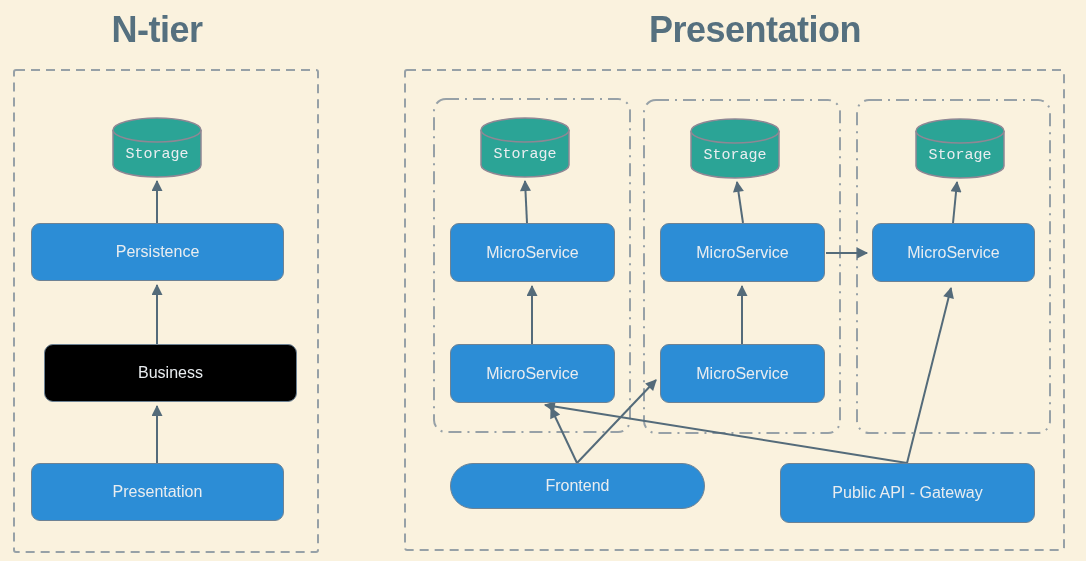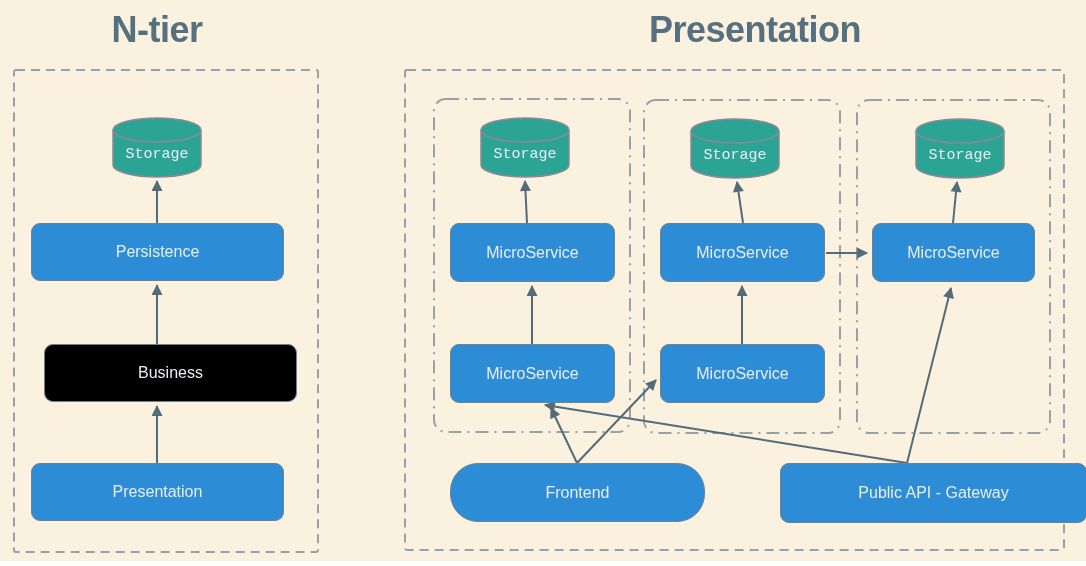--- a/index.html
+++ b/index.html
@@ -94,17 +94,17 @@
 
   <div class="cylinder" style="left:914px;top:117px;">
     <svg width="92" height="62" viewBox="0 0 92 62">
       <path d="M2,14 L2,49 A44,12 0 0 0 90,49 L90,14" stroke-width="1.5" stroke="#8f8794" fill="#2ba496"></path>
       <ellipse cx="46" cy="14" rx="44" ry="12" stroke-width="1.5" stroke="#8f8794" fill="#2ba496"></ellipse>
     </svg>
     <span class="cyl-label">Storage</span>
   </div>
   <div class="node" style="left: 872px; top: 223px; width: 163px; height: 59px; background-color: rgb(44, 141, 214);">MicroService</div>
 
-  <div class="node" style="left: 450px; top: 463px; width: 255px; height: 59px; background-color: rgb(44, 141, 214); border-radius: 28px;">Frontend</div>
-  <div class="node" style="left: 780px; top: 463px; width: 307px; height: 60px; background-color: rgb(44, 141, 214);">Public API - Gateway</div>
+  <div class="node" style="left: 450px; top: 463px; width: 255px; height: 46px; background-color: rgb(44, 141, 214); border-radius: 28px;">Frontend</div>
+  <div class="node" style="left: 780px; top: 463px; width: 255px; height: 60px; background-color: rgb(44, 141, 214);">Public API - Gateway</div>
 
   <div class="bottom-strip"></div>
 </div>
 
 </body></html>

